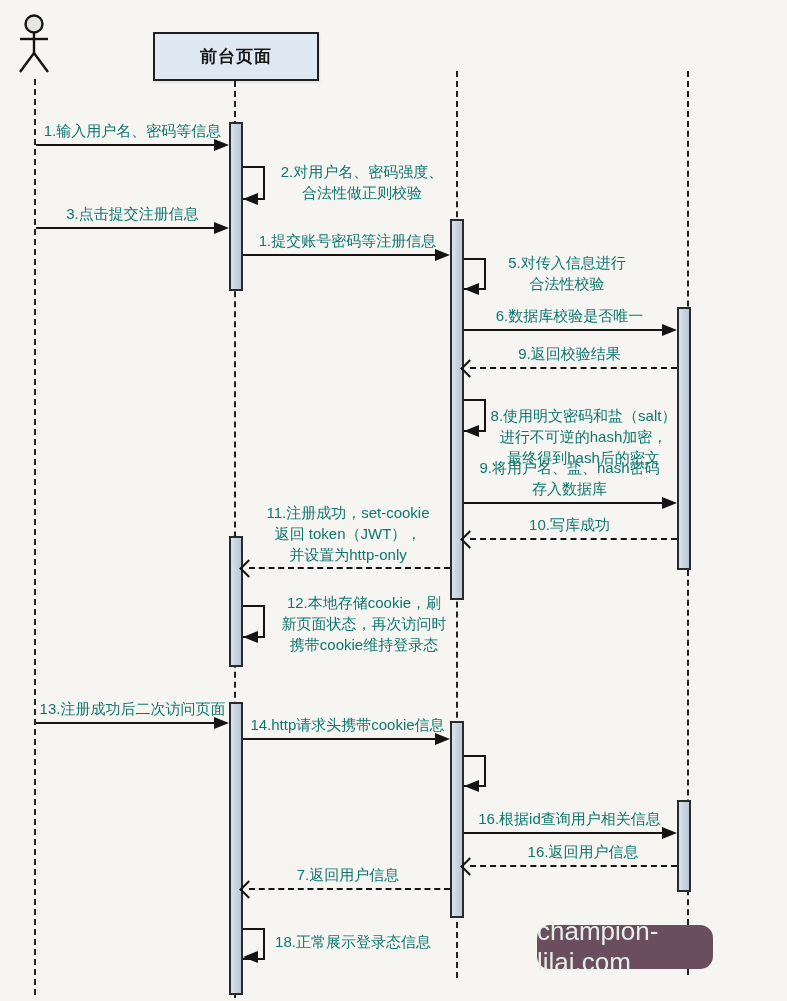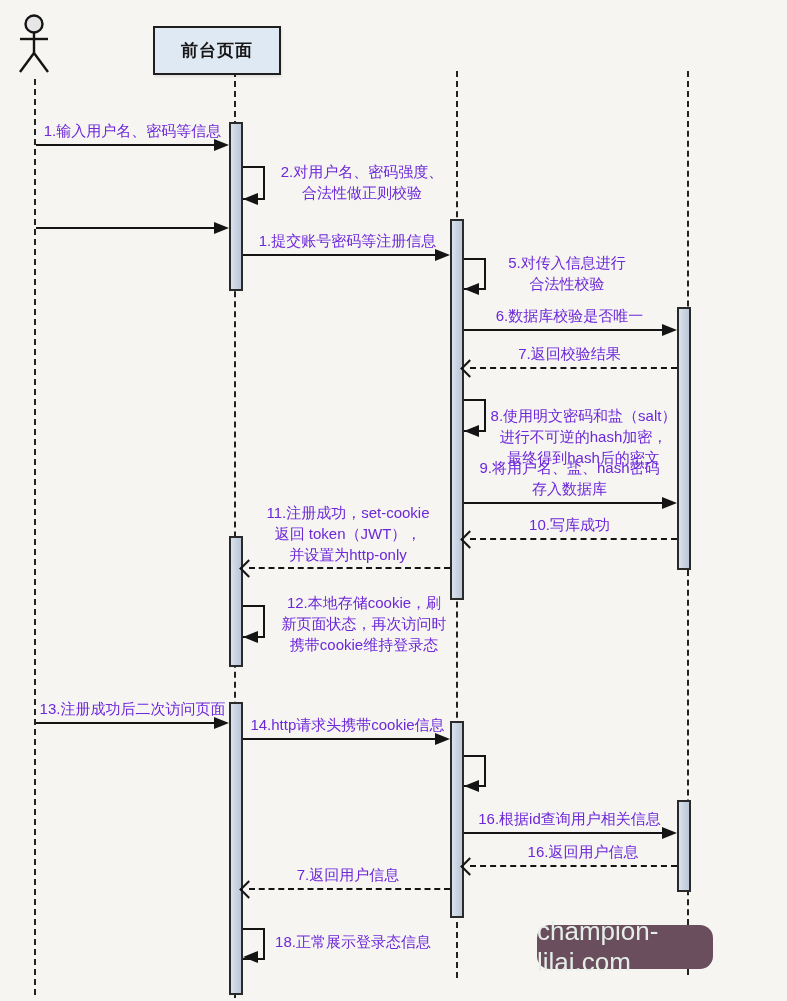--- a/index.html
+++ b/index.html
@@ -68,21 +68,21 @@
     border:2px solid #141414;border-left:none;
     box-sizing:border-box;
     z-index:2;
   }
   
   .msg-label{
     position:absolute;
     font-size:15px;line-height:21px;
     text-align:center;
     white-space:pre-line;
-    color:#6d28d9;
+    color:#0f766e;
     z-index:4;
   }
   
   .watermark{
     position:absolute;
     background:#6a4e5e;
     border-radius:13px;
     display:flex;align-items:center;justify-content:center;
     color:#e5efe8;
     font-size:26px;
@@ -101,21 +101,21 @@
     <line x1="7" y1="33" x2="35" y2="33" stroke="#141414" stroke-width="2.4"></line>
     <line x1="21" y1="47" x2="7" y2="66" stroke="#141414" stroke-width="2.4"></line>
     <line x1="21" y1="47" x2="35" y2="66" stroke="#141414" stroke-width="2.4"></line>
   </svg>
 
   <div class="lifeline" style="left:34px;top:79px;height:916px"></div>
   <div class="lifeline" style="left:234px;top:71px;height:927px"></div>
   <div class="lifeline" style="left:456px;top:71px;height:907px"></div>
   <div class="lifeline" style="left:687px;top:71px;height:904px"></div>
 
-  <div class="head-box" style="left:153px;top:26px;width:128px">
+  <div class="head-box" style="left:153px;top:32px;width:166px">
     <span>前台页面</span>
   </div>
 
   <div class="bar" style="left:229px;top:122px;height:169px"></div>
   <div class="bar" style="left:229px;top:536px;height:131px"></div>
   <div class="bar" style="left:229px;top:702px;height:293px"></div>
   <div class="bar" style="left:450px;top:219px;height:381px"></div>
   <div class="bar" style="left:450px;top:721px;height:197px"></div>
   <div class="bar" style="left:677px;top:307px;height:263px"></div>
   <div class="bar" style="left:677px;top:800px;height:92px"></div>
@@ -124,37 +124,38 @@
   <div class="tri-right" style="left:214px;top:139px"></div>
   <div class="msg-label" style="left:36px;top:120px;width:193px">1.输入用户名、密码等信息</div>
 
   <div class="loop" style="left:243px;top:166px;width:22px;height:34px"></div>
   <div class="tri-left" style="left:243px;top:193px"></div>
   <div class="msg-label" style="left:266px;top:161px;width:192px">2.对用户名、密码强度、
 合法性做正则校验</div>
 
   <div class="line" style="left:36px;top:227px;width:181px"></div>
   <div class="tri-right" style="left:214px;top:222px"></div>
+  <div class="msg-label" style="left:36px;top:203px;width:193px">3.点击提交注册信息</div>
 
   <div class="line" style="left:243px;top:254px;width:195px"></div>
   <div class="tri-right" style="left:435px;top:249px"></div>
   <div class="msg-label" style="left:245px;top:230px;width:205px">1.提交账号密码等注册信息</div>
 
   <div class="loop" style="left:464px;top:258px;width:22px;height:32px"></div>
   <div class="tri-left" style="left:464px;top:283px"></div>
   <div class="msg-label" style="left:488px;top:252px;width:158px">5.对传入信息进行
 合法性校验</div>
 
   <div class="line" style="left:464px;top:329px;width:201px"></div>
   <div class="tri-right" style="left:662px;top:324px"></div>
   <div class="msg-label" style="left:462px;top:305px;width:215px">6.数据库校验是否唯一</div>
 
   <div class="line dashed" style="left:470px;top:367px;width:207px"></div>
   <div class="chev-left" style="left:463px;top:362px"></div>
-  <div class="msg-label" style="left:462px;top:343px;width:215px">7.返回校验结果</div>
+  <div class="msg-label" style="left:462px;top:343px;width:215px">9.返回校验结果</div>
 
   <div class="loop" style="left:464px;top:399px;width:22px;height:33px"></div>
   <div class="tri-left" style="left:464px;top:425px"></div>
   <div class="msg-label" style="left:486px;top:405px;width:195px">8.使用明文密码和盐（salt）
 进行不可逆的hash加密，
 最终得到hash后的密文</div>
 
   <div class="line" style="left:464px;top:502px;width:201px"></div>
   <div class="tri-right" style="left:662px;top:497px"></div>
   <div class="msg-label" style="left:462px;top:457px;width:215px">9.将用户名、盐、hash密码

